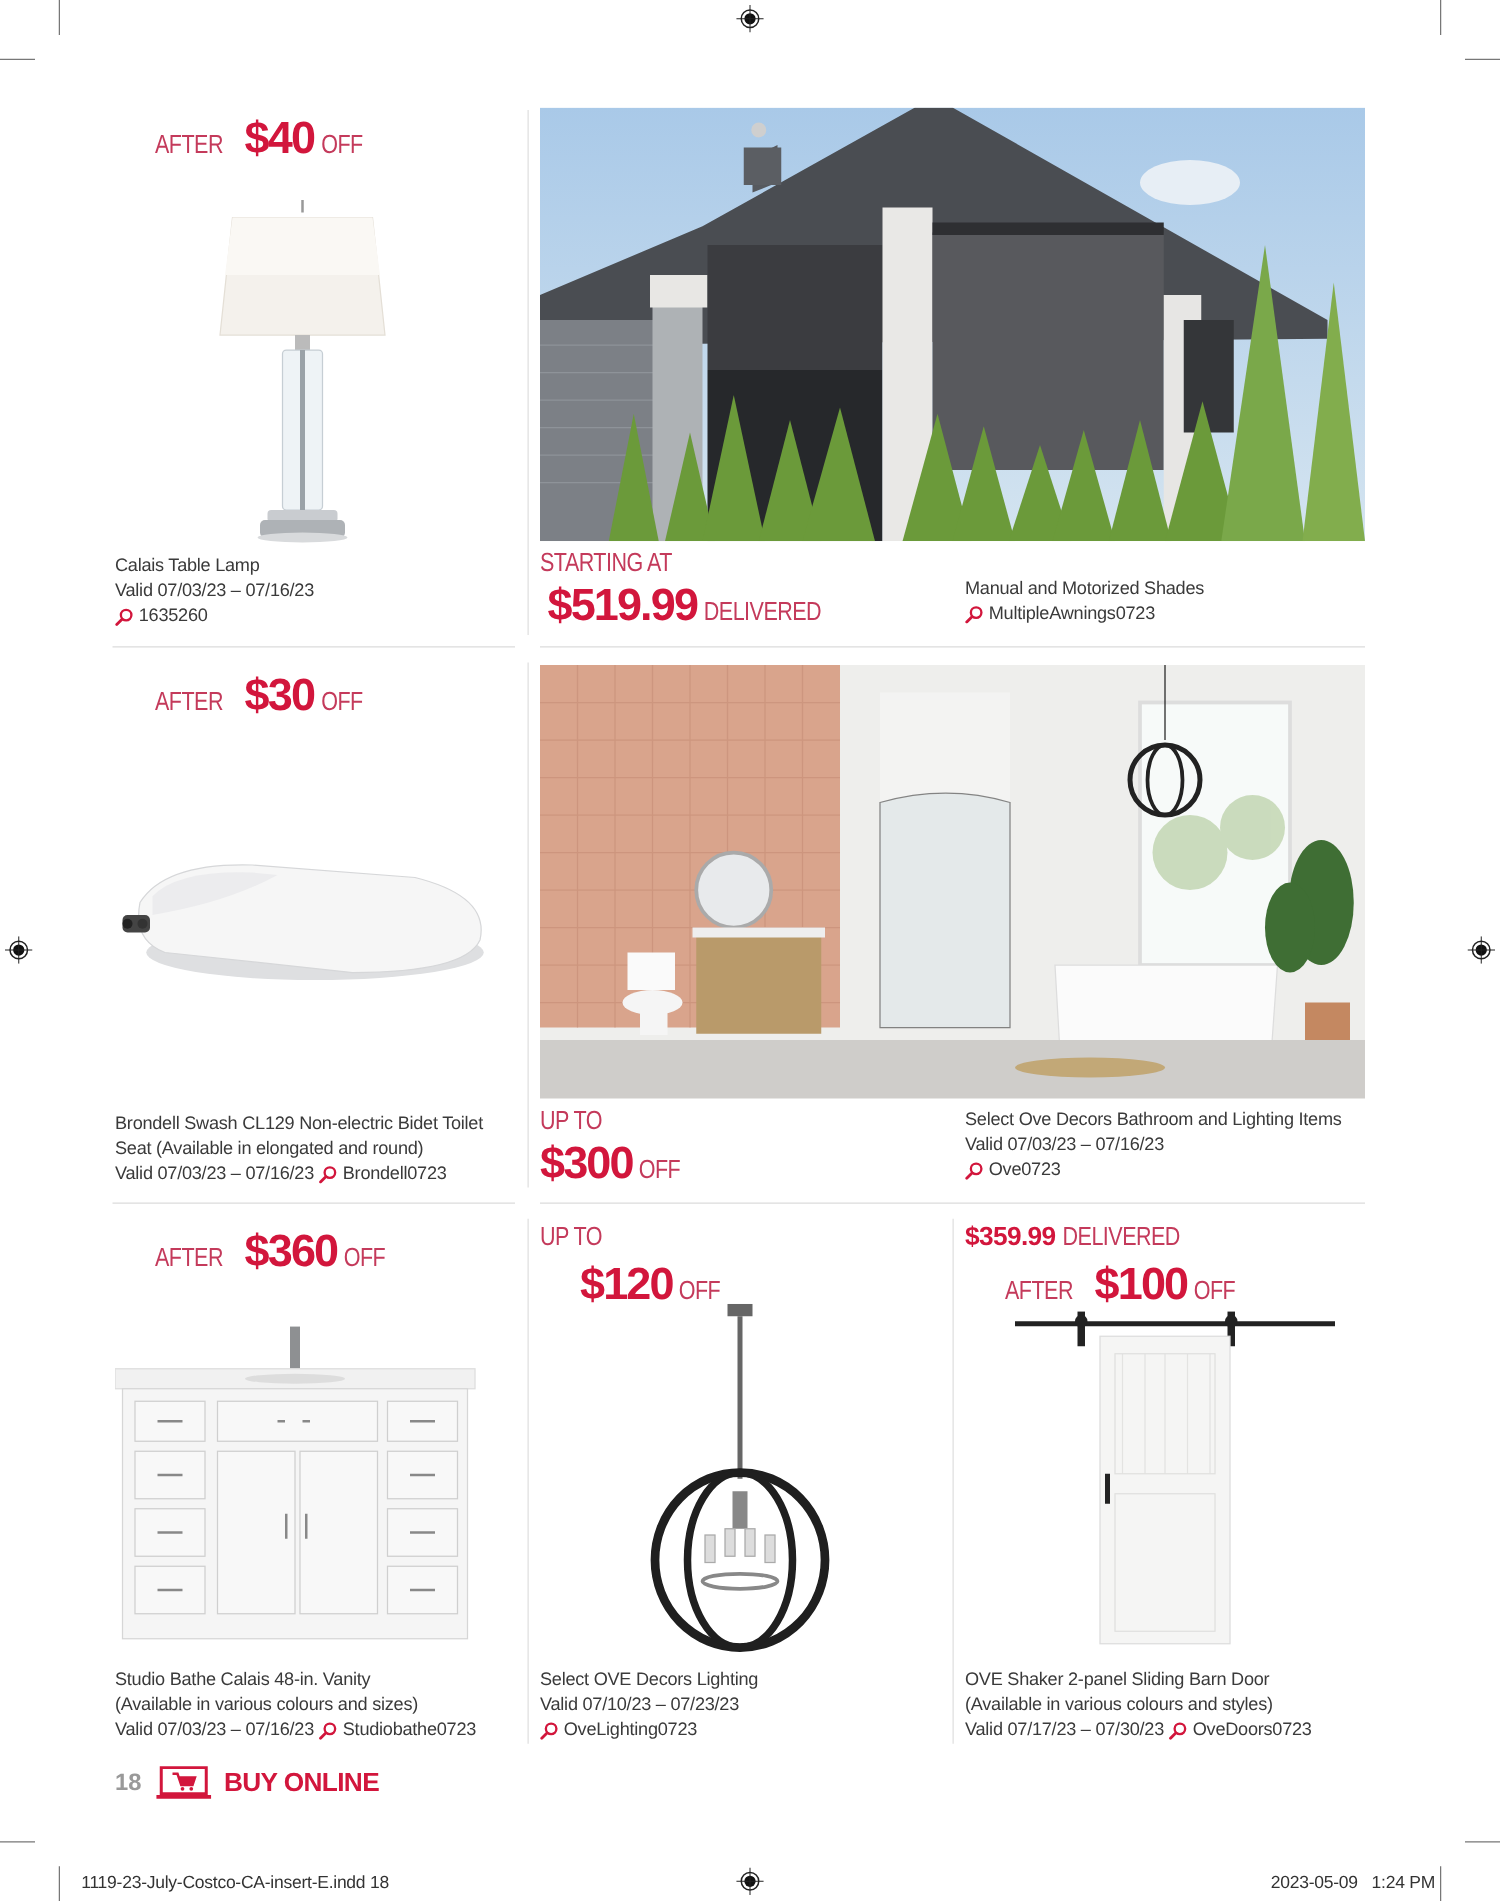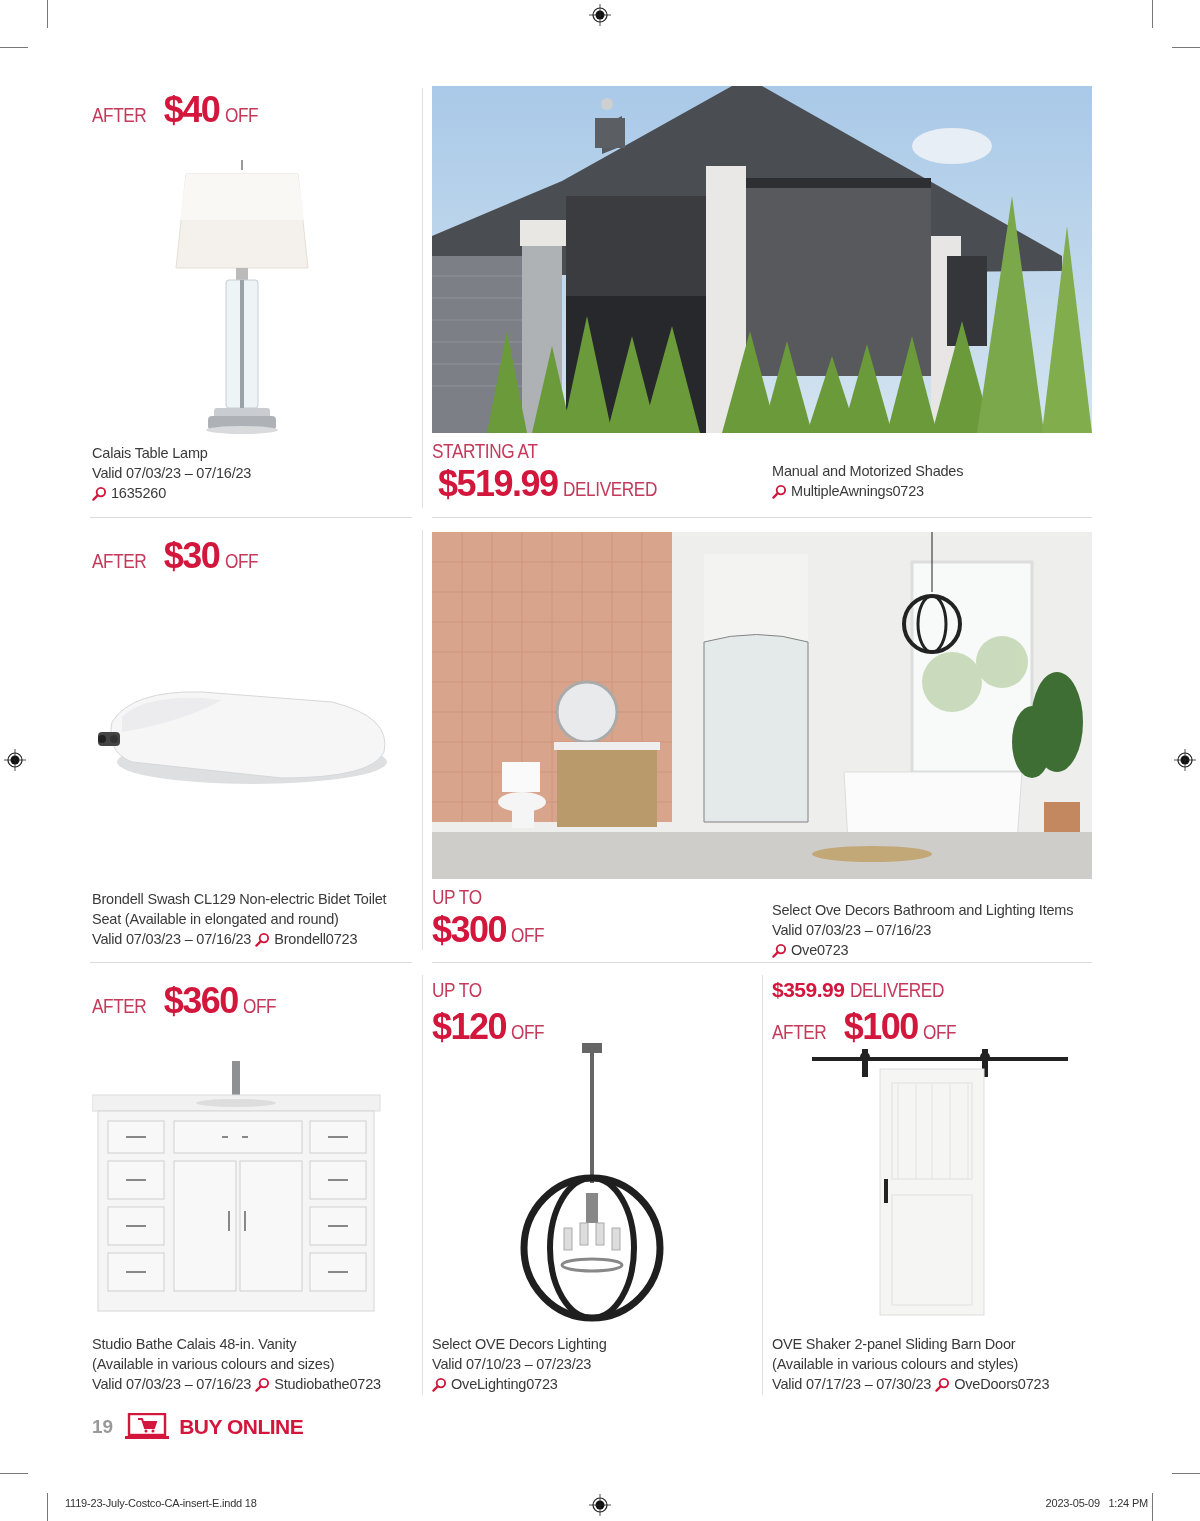--- a/index.html
+++ b/index.html
@@ -9,33 +9,33 @@
   
   .crop { position: absolute; background: #777; }
   .reg { position: absolute; width: 22px; height: 22px; }
   .reg svg { width: 22px; height: 22px; }
 
   .cell { position: absolute; }
   .price-line { color: #d2163c; font-size: 21px; line-height: 26px; letter-spacing: -0.5px; white-space: nowrap; }
   .price-line .strong { font-weight: bold; }
   .price-line .thin { font-weight: normal; color: #c43a5b; transform: scaleX(0.82); display: inline-block; transform-origin: left center; }
   .big { font-weight: bold; font-size: 36px; letter-spacing: -1.5px; color: #d2163c; }
-  .after-row { margin-top: 6px; line-height: 36px; }
+  .after-row { margin-top: 6px; line-height: 36px; margin-left: 32px; }
 
   .desc { font-size: 14.5px; line-height: 20px; color: #3a3a3a; letter-spacing: -0.2px; }
   .desc .row { white-space: nowrap; display: flex; align-items: center; gap: 4px; }
   .search-ic { width: 15px; height: 15px; display: inline-block; flex: 0 0 auto; }
   .search-ic svg { width: 15px; height: 15px; display: block; }
 
   .hline { position: absolute; height: 1px; background: #dcdcdc; }
   .vline { position: absolute; width: 1px; background: #e0e0e0; }
 
   .photo { position: absolute; overflow: hidden; }
 
-  .footer-text { position: absolute; font-size: 11px; color: #333; white-space: nowrap; letter-spacing: -0.2px; }
+  .footer-text { position: absolute; font-size: 14px; color: #333; white-space: nowrap; letter-spacing: -0.2px; }
 </style>
 </head>
 <body>
 
 <div class="crop" style="left:47px;top:0;width:1px;height:28px;"></div>
 <div class="crop" style="left:0;top:47px;width:28px;height:1px;"></div>
 <div class="crop" style="left:1152px;top:0;width:1px;height:28px;"></div>
 <div class="crop" style="left:1172px;top:47px;width:28px;height:1px;"></div>
 <div class="crop" style="left:47px;top:1493px;width:1px;height:28px;"></div>
 <div class="crop" style="left:1152px;top:1493px;width:1px;height:28px;"></div>
@@ -290,21 +290,21 @@
   </div>
   <div style="position:absolute;left:0;top:352px;">
     <div class="price-line">
       <span class="thin">UP TO</span>
     </div>
     <div class="price-line" style="line-height:40px;">
       <span class="big">$300</span>
       <span class="thin">OFF</span>
     </div>
   </div>
-  <div class="desc" style="position:absolute;left:340px;top:368px;">
+  <div class="desc" style="position:absolute;left:340px;top:354px;">
     <div class="row">Select Ove Decors Bathroom and Lighting Items</div>
     <div class="row">Valid 07/03/23 – 07/16/23</div>
     <div class="row">
       <span class="search-ic">
           <svg viewBox="0 0 16 16">
             <circle cx="9.5" cy="6.5" r="4.5" fill="none" stroke="#d2163c" stroke-width="2"></circle>
             <line x1="6" y1="10" x2="1.5" y2="14.5" stroke="#d2163c" stroke-width="2.4" stroke-linecap="round"></line>
           </svg>
         </span>
       <span>Ove0723</span>
@@ -448,21 +448,21 @@
             <circle cx="9.5" cy="6.5" r="4.5" fill="none" stroke="#d2163c" stroke-width="2"></circle>
             <line x1="6" y1="10" x2="1.5" y2="14.5" stroke="#d2163c" stroke-width="2.4" stroke-linecap="round"></line>
           </svg>
         </span>
       <span>OveDoors0723</span>
     </div>
   </div>
 </div>
 
 <div style="position:absolute;left:92px;top:1410px;height:34px;display:flex;align-items:center;gap:12px;">
-  <span style="font-size:19px;font-weight:bold;color:#999;">19</span>
+  <span style="font-size:19px;font-weight:bold;color:#999;">18</span>
   <div style="display:flex;align-items:center;gap:10px;">
     <span style="width:44px;height:28px;display:inline-block;">
       <svg viewBox="0 0 44 28" width="44" height="28">
         <rect x="4" y="1" width="36" height="21" fill="none" stroke="#d2163c" stroke-width="2.4"></rect>
         <rect x="0" y="23" width="44" height="3" fill="#d2163c"></rect>
         <path d="M13 6 L17 6 L20 15 L29 15 L31 9 L18 9" fill="none" stroke="#d2163c" stroke-width="2"></path>
         <path d="M18 9 L31 9 L29 15 L20 15 Z" fill="#d2163c"></path>
         <circle cx="21" cy="18" r="1.5" fill="#d2163c"></circle>
           <circle cx="28" cy="18" r="1.5" fill="#d2163c"></circle>
       </svg>

